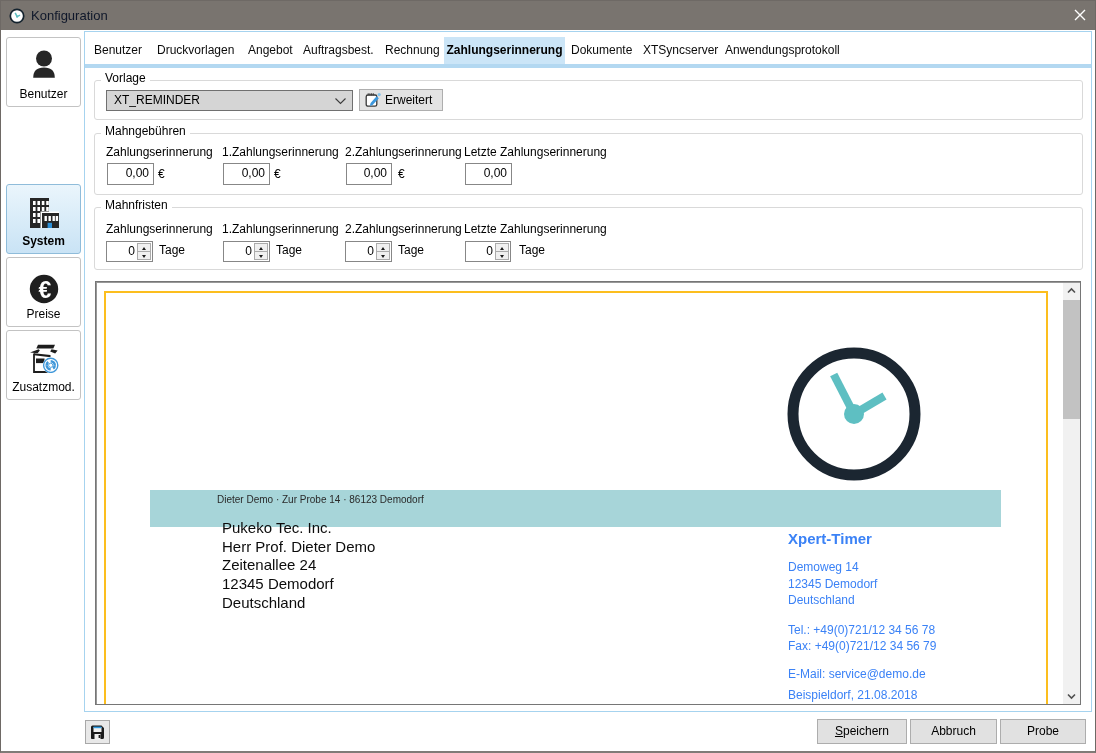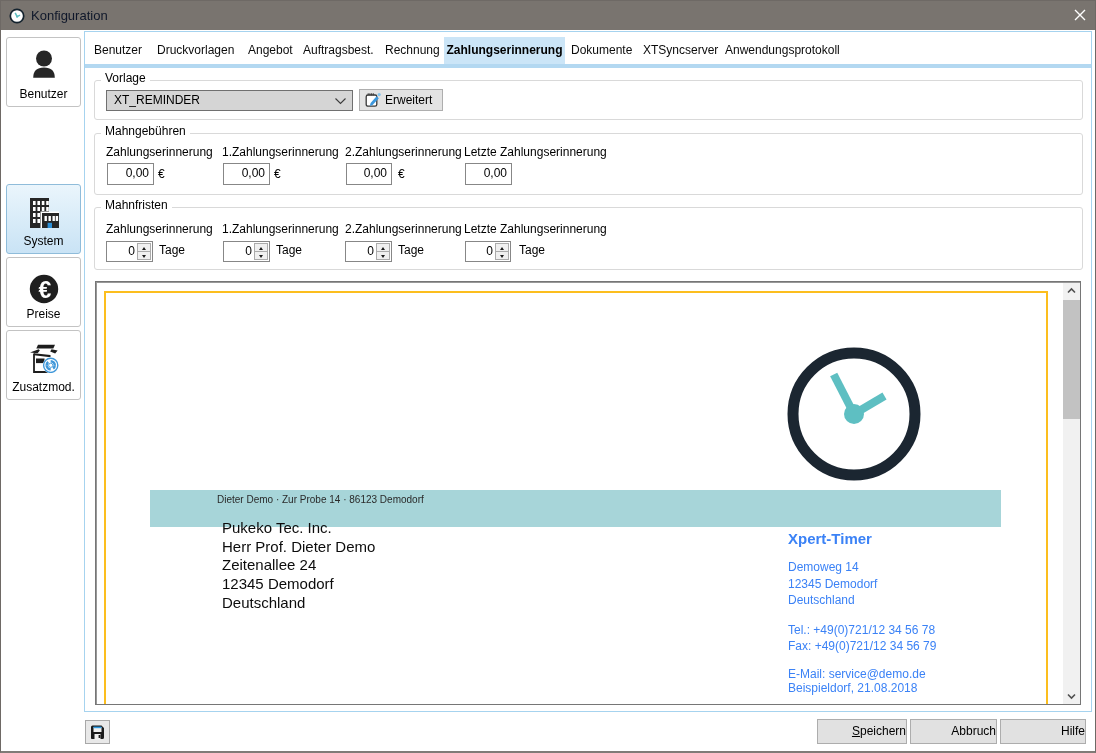--- a/index.html
+++ b/index.html
@@ -9,21 +9,21 @@
   #frame { position:absolute; left:0; top:0; width:1096px; height:753px;
            border:1px solid #6e6965; border-bottom:2px solid #807b77; z-index:50; pointer-events:none; }
   #titlebar { position:absolute; left:0; top:0; width:1096px; height:30px; background:#79746f; }
   #titletext { position:absolute; left:31px; top:8px; color:#0f172a; font-size:13px; }
   #closex { position:absolute; left:1067px; top:0; width:26px; height:30px; }
   #main { position:absolute; left:1px; top:30px; width:1094px; height:682px; background:#ffffff; }
   .sbtn { position:absolute; left:5px; width:75px; height:70px; background:#fff;
           border:1px solid #c3c3c3; border-radius:3px; text-align:center; }
   .sbtn .lbl { position:absolute; bottom:5px; width:100%; font-size:12px; }
   .sbtn.sel { background:linear-gradient(#eaf5fc,#c9e3f5); border-color:#8fbcda; }
-  .sbtn.sel .lbl { font-weight:normal; }
+  .sbtn.sel .lbl { font-weight:bold; }
   #panel { position:absolute; left:83px; top:1px; width:1008px; height:681px;
            border:1px solid #a6d3ef; background:#fff; }
   .tab { position:absolute; top:5px; height:27px; line-height:27px; font-size:12px; color:#0b0b0b; white-space:nowrap; }
   #seltab { position:absolute; left:359px; top:5px; width:121px; height:27px; background:#cbe5f7;
             text-align:center; line-height:27px; font-weight:bold; font-size:12px; }
   #blueband { position:absolute; left:0px; top:31.5px; width:1006px; height:4px; background:#b3d8f1; }
   .grp { position:absolute; left:9px; width:989px; border:1px solid #d9d9d9; border-radius:3px; }
   .grp .cap { position:absolute; left:6px; top:-10px; background:#fff; padding:0 4px; font-size:12px; white-space:nowrap; }
   #fs1 { top:48px; height:40px; }
   #fs2 { top:101px; height:62px; }
@@ -51,21 +51,21 @@
           border:2px solid #fcbe1e; background:#fff; }
   #tealstrip { position:absolute; left:54px; top:208px; width:851px; height:37px; background:#a7d5d9; }
   #tealstrip span { position:absolute; left:67px; top:4px; font-size:10px; color:#2a2a2a; }
   #addr { position:absolute; left:126px; top:237px; font-size:15px; line-height:18.7px; color:#0c0c0c; }
   #rcol { position:absolute; left:692px; top:248px; font-size:12px; color:#3b82f6; }
   #scroll { position:absolute; left:967px; top:1px; width:17px; height:421px; background:#f1f1f1; }
   #thumb { position:absolute; left:0; top:17px; width:17px; height:119px; background:#c2c2c2; }
   .sarrow { position:absolute; left:0; width:17px; height:16px; }
   #bottombar { position:absolute; left:1px; top:712px; width:1094px; height:39px; background:#fff; }
   .btn { position:absolute; top:7px; height:25px; background:#e1e1e1; border:1px solid #adadad;
-         font-size:12px; text-align:right; line-height:23px; }
+         font-size:12px; text-align:center; line-height:23px; }
   #savebtn { position:absolute; left:84px; top:8px; width:25px; height:24px; background:#e8e8e8;
              border:1px solid #a8a8a8; }
 </style>
 </head>
 <body>
 <div id="win">
   <div id="titlebar">
     <svg width="16" height="16" style="position:absolute;left:9px;top:8px" viewBox="0 0 16 16">
       <circle cx="8" cy="8" r="6.7" fill="#fff" stroke="#14232e" stroke-width="1.7"></circle>
       <path d="M8.1 8.7 L6.2 4.8" stroke="#5ebfc2" stroke-width="1.5"></path>
@@ -239,21 +239,21 @@
         </svg>
         <div id="tealstrip">
             <span>Dieter Demo · Zur Probe 14 · 86123 Demodorf</span>
           </div>
         <div id="addr">Pukeko Tec. Inc.<br>Herr Prof. Dieter Demo<br>Zeitenallee 24<br>12345 Demodorf<br>Deutschland</div>
         <div id="rcol">
           <div style="font-size:15px;font-weight:bold">Xpert-Timer</div>
           <div style="margin-top:12px;line-height:16.6px">Demoweg 14<br>12345 Demodorf<br>Deutschland</div>
           <div style="margin-top:13px;line-height:16.6px">Tel.: +49(0)721/12 34 56 78<br>Fax: +49(0)721/12 34 56 79</div>
           <div style="margin-top:12px">E-Mail: service@demo.de</div>
-          <div style="">Beispieldorf, 21.08.2018</div>
+          <div style="margin-top:7px">Beispieldorf, 21.08.2018</div>
         </div>
         <div id="scroll">
           <svg class="sarrow" style="top:0" width="17" height="16" viewBox="0 0 17 16">
               <path d="M5 9.5 L8.5 6 L12 9.5" stroke="#505050" stroke-width="1.6" fill="none"></path>
             </svg>
           <div id="thumb"></div>
           <svg class="sarrow" style="bottom:0" width="17" height="16" viewBox="0 0 17 16">
               <path d="M5 6.5 L8.5 10 L12 6.5" stroke="#505050" stroke-width="1.6" fill="none"></path>
             </svg>
         </div>
@@ -265,16 +265,16 @@
       <svg width="15" height="15" style="position:absolute;left:4px;top:4px" viewBox="0 0 15 15">
         <path d="M1 2 a1.5 1.5 0 0 1 1.5 -1.5 h9 L14 3 v9.5 a1.5 1.5 0 0 1 -1.5 1.5 h-11 A1.5 1.5 0 0 1 1 12.5 Z" fill="#1b1b1b"></path>
         <rect x="3.5" y="2" width="8" height="5" fill="#f0f0f0"></rect>
         <rect x="3.5" y="1.6" width="8" height="1.6" fill="#2e9ae0"></rect>
         <rect x="4.5" y="9" width="6" height="6" fill="#f0f0f0"></rect>
         <rect x="8.6" y="10" width="1.8" height="3" fill="#1b1b1b"></rect>
       </svg>
     </div>
     <div class="btn" style="left:816px;width:90px"><u>S</u>peichern</div>
     <div class="btn" style="left:909px;width:87px">Abbruch</div>
-    <div class="btn" style="left:999px;width:86px">Hilfe</div>
+    <div class="btn" style="left:999px;width:86px">Probe</div>
   </div>
   <div id="frame"></div>
 </div>
 
 </body></html>

